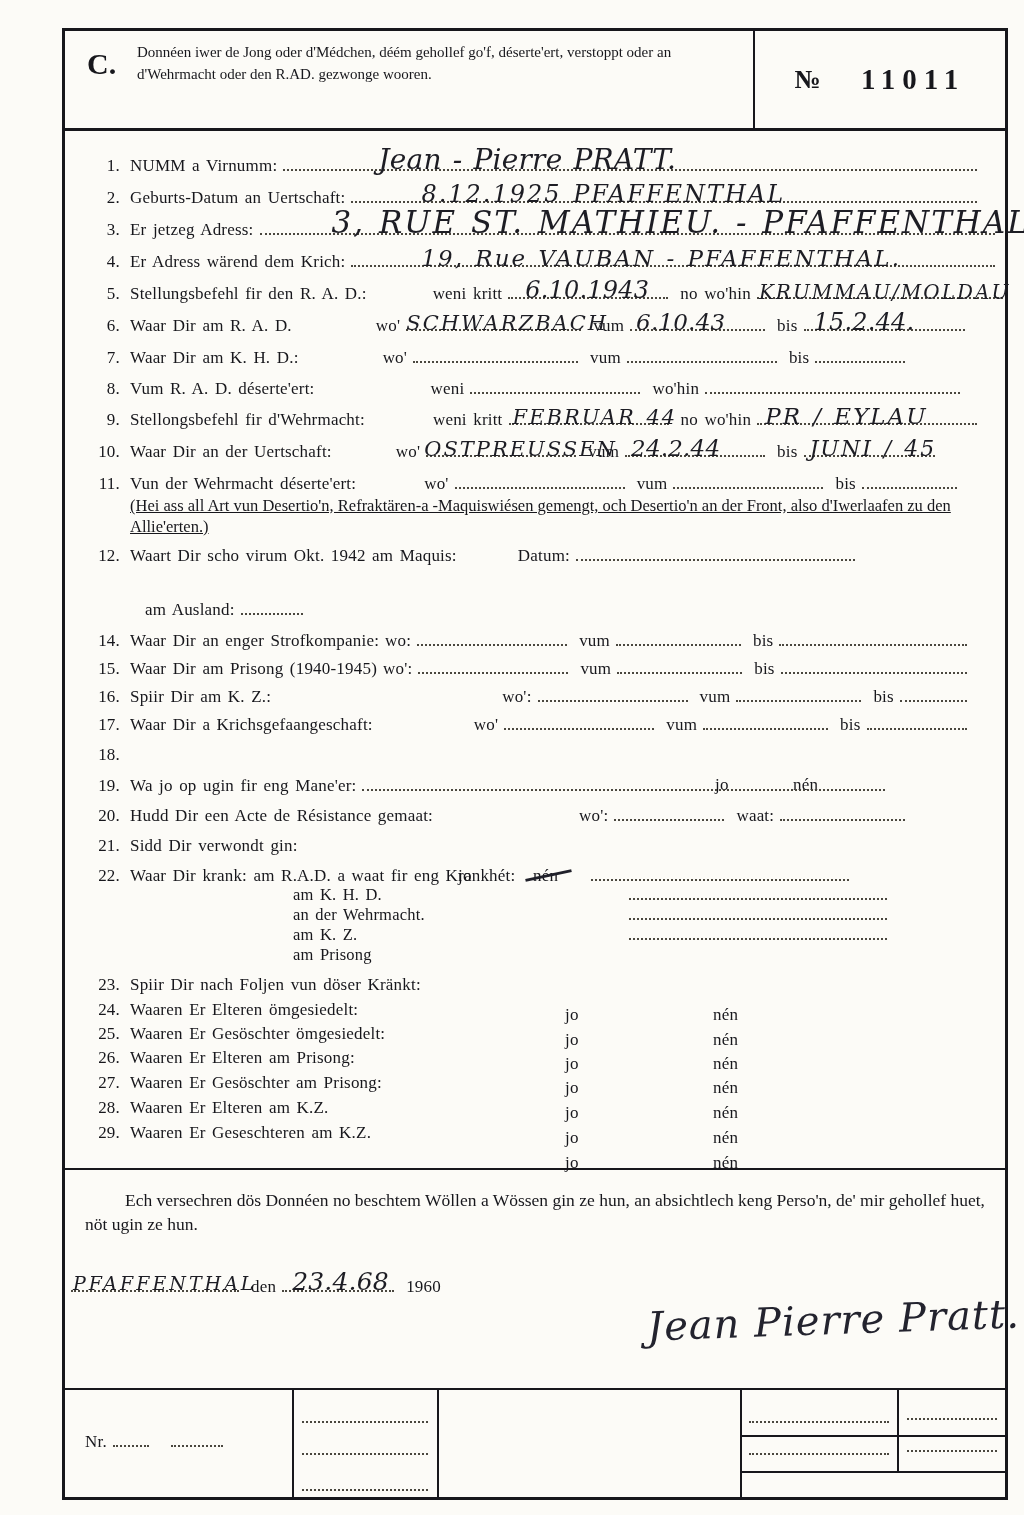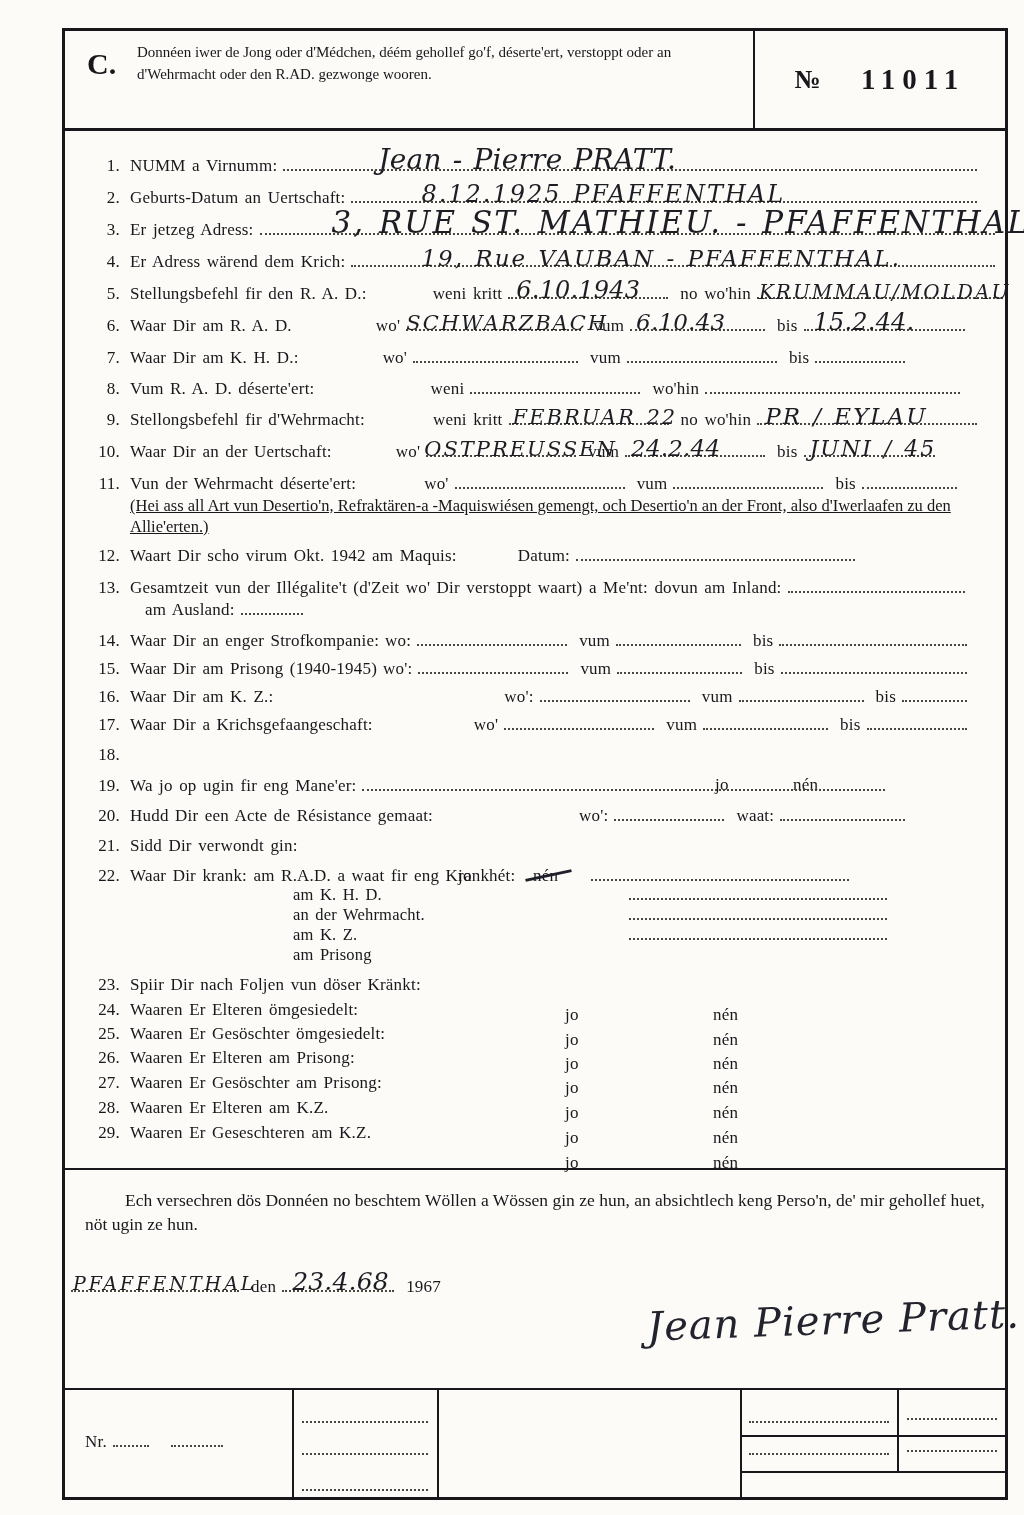--- a/index.html
+++ b/index.html
@@ -125,21 +125,21 @@
         <span class="hw caps" style="left:70px;font-size:23px">19, Rue VAUBAN - PFAFFENTHAL.</span>
       </span>
     </div>
 
     <div class="row" style="top:250px">
       <span class="num">5.</span>
       <span class="lbl">Stellungsbefehl fir den R. A. D.:</span>
       <span class="sp" style="width:60px"></span>
       <span class="flbl">weni kritt</span>
       <span class="fill" style="width:160px">
-        <span class="hw" style="left:8px;font-size:24px">6.10.1943</span>
+        <span class="hw" style="left:17px;font-size:24px">6.10.1943</span>
       </span>
       <span class="flbl">no wo'hin</span>
       <span class="fill grow" style="margin-right:2px">
         <span class="hw caps" style="left:2px;font-size:20px">KRUMMAU/MOLDAU</span>
       </span>
     </div>
 
     <div class="row" style="top:282px">
       <span class="num">6.</span>
       <span class="lbl">Waar Dir am R. A. D.</span>
@@ -179,21 +179,21 @@
       <span class="flbl">wo'hin</span>
       <span class="fill grow" style="margin-right:45px"></span>
     </div>
 
     <div class="row" style="top:376px">
       <span class="num">9.</span>
       <span class="lbl">Stellongsbefehl fir d'Wehrmacht:</span>
       <span class="sp" style="width:62px"></span>
       <span class="flbl">weni kritt</span>
       <span class="fill" style="width:160px">
-        <span class="hw caps" style="left:4px;font-size:21px">FEBRUAR 22</span>
+        <span class="hw caps" style="left:4px;font-size:21px">FEBRUAR 44</span>
       </span>
       <span class="flbl">no wo'hin</span>
       <span class="fill grow" style="margin-right:28px">
         <span class="hw caps" style="left:8px;font-size:23px">PR / EYLAU</span>
       </span>
     </div>
 
     <div class="row" style="top:408px">
       <span class="num">10.</span>
       <span class="lbl">Waar Dir an der Uertschaft:</span>
@@ -226,25 +226,20 @@
     <div class="note" style="top:464px">(Hei ass all Art vun Desertio'n, Refraktären-a -Maquiswiésen gemengt, och Desertio'n an der Front, also d'Iwerlaafen zu den Allie'erten.)</div>
 
     <div class="row" style="top:512px">
       <span class="num">12.</span>
       <span class="lbl">Waart Dir scho virum Okt. 1942 am Maquis:</span>
       <span class="sp" style="width:55px"></span>
       <span class="flbl">Datum:</span>
       <span class="fill grow" style="margin-right:150px"></span>
     </div>
 
-    <div class="row" style="top:544px">
-      <span class="num">13.</span>
-      <span class="lbl">Gesamtzeit vun der Illégalite't (d'Zeit wo' Dir verstoppt waart) a Me'nt: dovun am Inland:</span>
-      <span class="fill grow" style="margin-right:40px"></span>
-    </div>
     <div class="row" style="top:566px;padding-left:80px">
       <span>am Ausland:</span>
       <span class="fill" style="width:62px"></span>
     </div>
 
     <div class="row" style="top:597px">
       <span class="num">14.</span>
       <span class="lbl">Waar Dir an enger Strofkompanie:</span>
       <span class="flbl">wo:</span>
       <span class="fill" style="width:150px"></span>
@@ -260,21 +255,21 @@
       <span class="flbl">wo':</span>
       <span class="fill" style="width:150px"></span>
       <span class="flbl">vum</span>
       <span class="fill" style="width:125px"></span>
       <span class="flbl">bis</span>
       <span class="fill grow" style="margin-right:38px"></span>
     </div>
 
     <div class="row" style="top:653px">
       <span class="num">16.</span>
-      <span class="lbl">Waar Dir am K. Z.:</span>
+      <span class="lbl">Spiir Dir am K. Z.:</span>
       <span class="sp" style="width:225px"></span>
       <span class="flbl">wo':</span>
       <span class="fill" style="width:150px"></span>
       <span class="flbl">vum</span>
       <span class="fill" style="width:125px"></span>
       <span class="flbl">bis</span>
       <span class="fill grow" style="margin-right:38px"></span>
     </div>
 
     <div class="row" style="top:681px">
@@ -392,21 +387,21 @@
     <div class="decl">Ech versechren dös Donnéen no beschtem Wöllen a Wössen gin ze hun, an absichtlech keng Perso'n, de' mir gehollef huet, nöt ugin ze hun.</div>
 
     <div class="row" style="top:1243px;padding-left:6px">
       <span class="fill" style="width:168px;margin-left:0">
         <span class="hw caps" style="left:2px;bottom:-3px;font-size:19px;letter-spacing:3px">PFAFFENTHAL</span>
       </span>
       <span class="flbl">den</span>
       <span class="fill" style="width:112px">
         <span class="hw" style="left:10px;bottom:-4px;font-size:25px">23.4.68</span>
       </span>
-      <span class="flbl">1967</span>
+      <span class="flbl">1960</span>
     </div>
 
     <div class="sig">Jean Pierre Pratt.</div>
 
     <div class="rule" style="top:1357px"></div>
     <div class="vline" style="left:227px;top:1357px;height:109px"></div>
     <div class="vline" style="left:372px;top:1357px;height:109px"></div>
     <div class="vline" style="left:675px;top:1357px;height:109px"></div>
     <div class="vline" style="left:832px;top:1357px;height:85px"></div>
     <div class="hline" style="left:675px;top:1404px;width:265px"></div>

